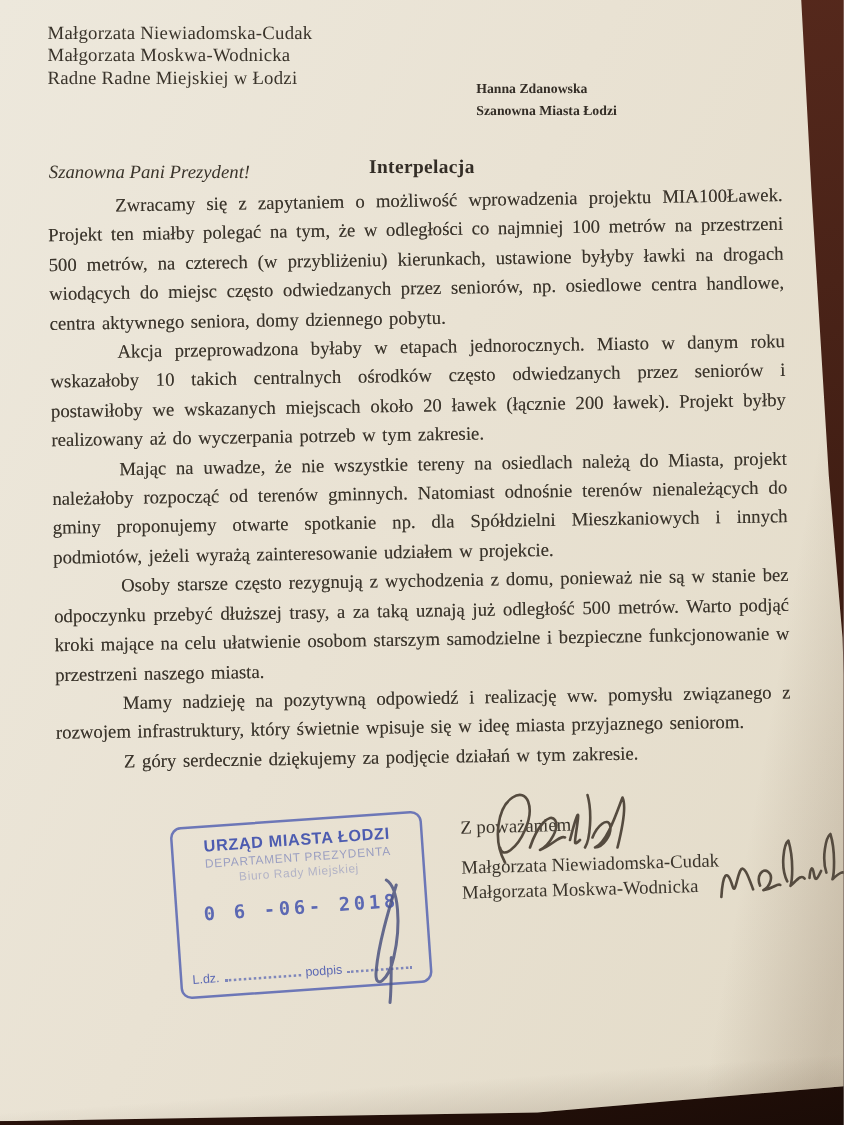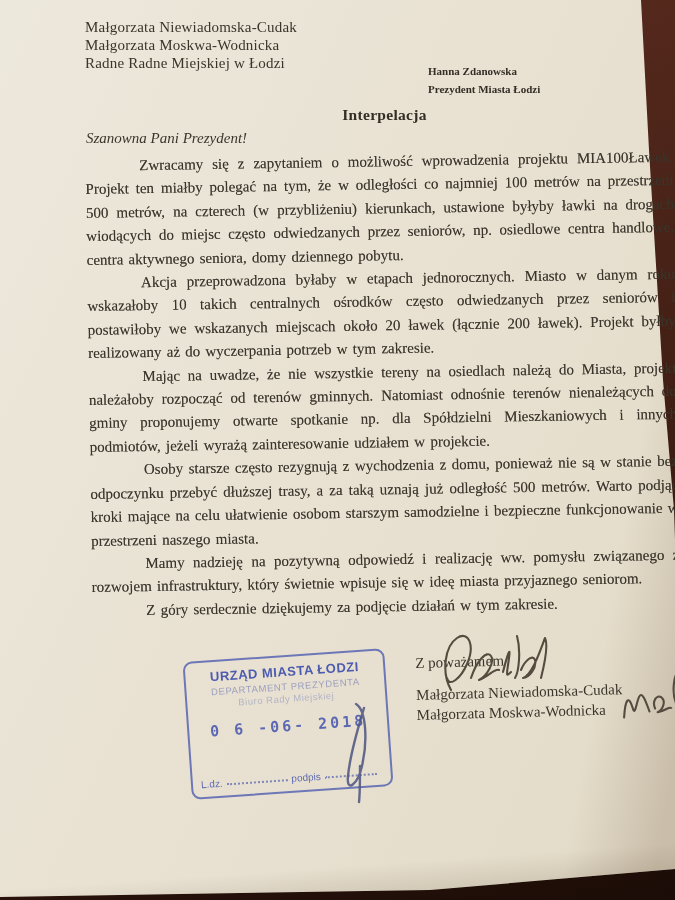--- a/index.html
+++ b/index.html
@@ -9,24 +9,24 @@
     font-family:"Liberation Serif", serif;
   }
   .paper{
     position:absolute;inset:0;
     clip-path:polygon(0 0,641px 0,649px 150px,663px 380px,674px 510px,675px 540px,675px 869px,430px 890px,0 897px);
     background:
       linear-gradient(100deg, rgba(0,0,0,0) 86%, rgba(110,85,60,0.22) 97%),
       linear-gradient(176deg, rgba(0,0,0,0) 94%, rgba(90,70,50,0.25) 99.5%),
       linear-gradient(115deg,#ede8dc 0%,#e9e2d3 45%,#e3dbc8 100%);
   }
-  .content{position:absolute;inset:0;color:#3a342b;margin-left:47px;}
+  .content{position:absolute;inset:0;color:#3a342b;}
   .sender{position:absolute;left:38px;top:18px;font-size:15px;line-height:18px;letter-spacing:.2px;}
   .recipient{position:absolute;left:381px;top:62px;font-size:11px;line-height:18px;font-weight:bold;color:#332d26;}
-  .title{position:absolute;left:0;top:106px;width:675px;text-align:center;font-weight:bold;font-size:15.5px;color:#332d26;letter-spacing:.3px;}
+  .title{position:absolute;left:0;top:125px;width:675px;text-align:center;font-weight:bold;font-size:15.5px;color:#332d26;letter-spacing:.3px;}
   .salutation{position:absolute;left:39px;top:130px;font-style:italic;font-size:15px;}
   .body-text{
     position:absolute;left:38px;top:155px;width:588px;
     font-size:15px;line-height:23.4px;text-align:justify;word-spacing:1.5px;
     transform:rotate(-0.9deg);transform-origin:0 0;
     text-shadow:0 0 .5px rgba(58,52,43,.55);
   }
   .body-text p{margin:0;text-indent:54px;}
   .closing{
     position:absolute;left:368px;top:653px;font-size:15px;line-height:20px;
@@ -62,21 +62,21 @@
 <div class="content">
 
   <div class="sender">
     <div>Małgorzata Niewiadomska-Cudak</div>
     <div>Małgorzata Moskwa-Wodnicka</div>
     <div>Radne Radne Miejskiej w Łodzi</div>
   </div>
 
   <div class="recipient">
     <div>Hanna Zdanowska</div>
-    <div>Prezydent Miasta Łodzi</div>
+    <div>Szanowna Miasta Łodzi</div>
   </div>
 
   <div class="title">Interpelacja</div>
 
   <div class="salutation">Szanowna Pani Prezydent!</div>
 
   <div class="body-text">
     <p>Zwracamy się z zapytaniem o możliwość wprowadzenia projektu MIA100Ławek. Projekt ten miałby polegać na tym, że w odległości co najmniej 100 metrów na przestrzeni 500 metrów, na czterech (w przybliżeniu) kierunkach, ustawione byłyby ławki na drogach wiodących do miejsc często odwiedzanych przez seniorów, np. osiedlowe centra handlowe, centra aktywnego seniora, domy dziennego pobytu.</p>
     <p>Akcja przeprowadzona byłaby w etapach jednorocznych. Miasto w danym roku wskazałoby 10 takich centralnych ośrodków często odwiedzanych przez seniorów i postawiłoby we wskazanych miejscach około 20 ławek (łącznie 200 ławek). Projekt byłby realizowany aż do wyczerpania potrzeb w tym zakresie.</p>
     <p>Mając na uwadze, że nie wszystkie tereny na osiedlach należą do Miasta, projekt należałoby rozpocząć od terenów gminnych. Natomiast odnośnie terenów nienależących do gminy proponujemy otwarte spotkanie np. dla Spółdzielni Mieszkaniowych i innych podmiotów, jeżeli wyrażą zainteresowanie udziałem w projekcie.</p>

